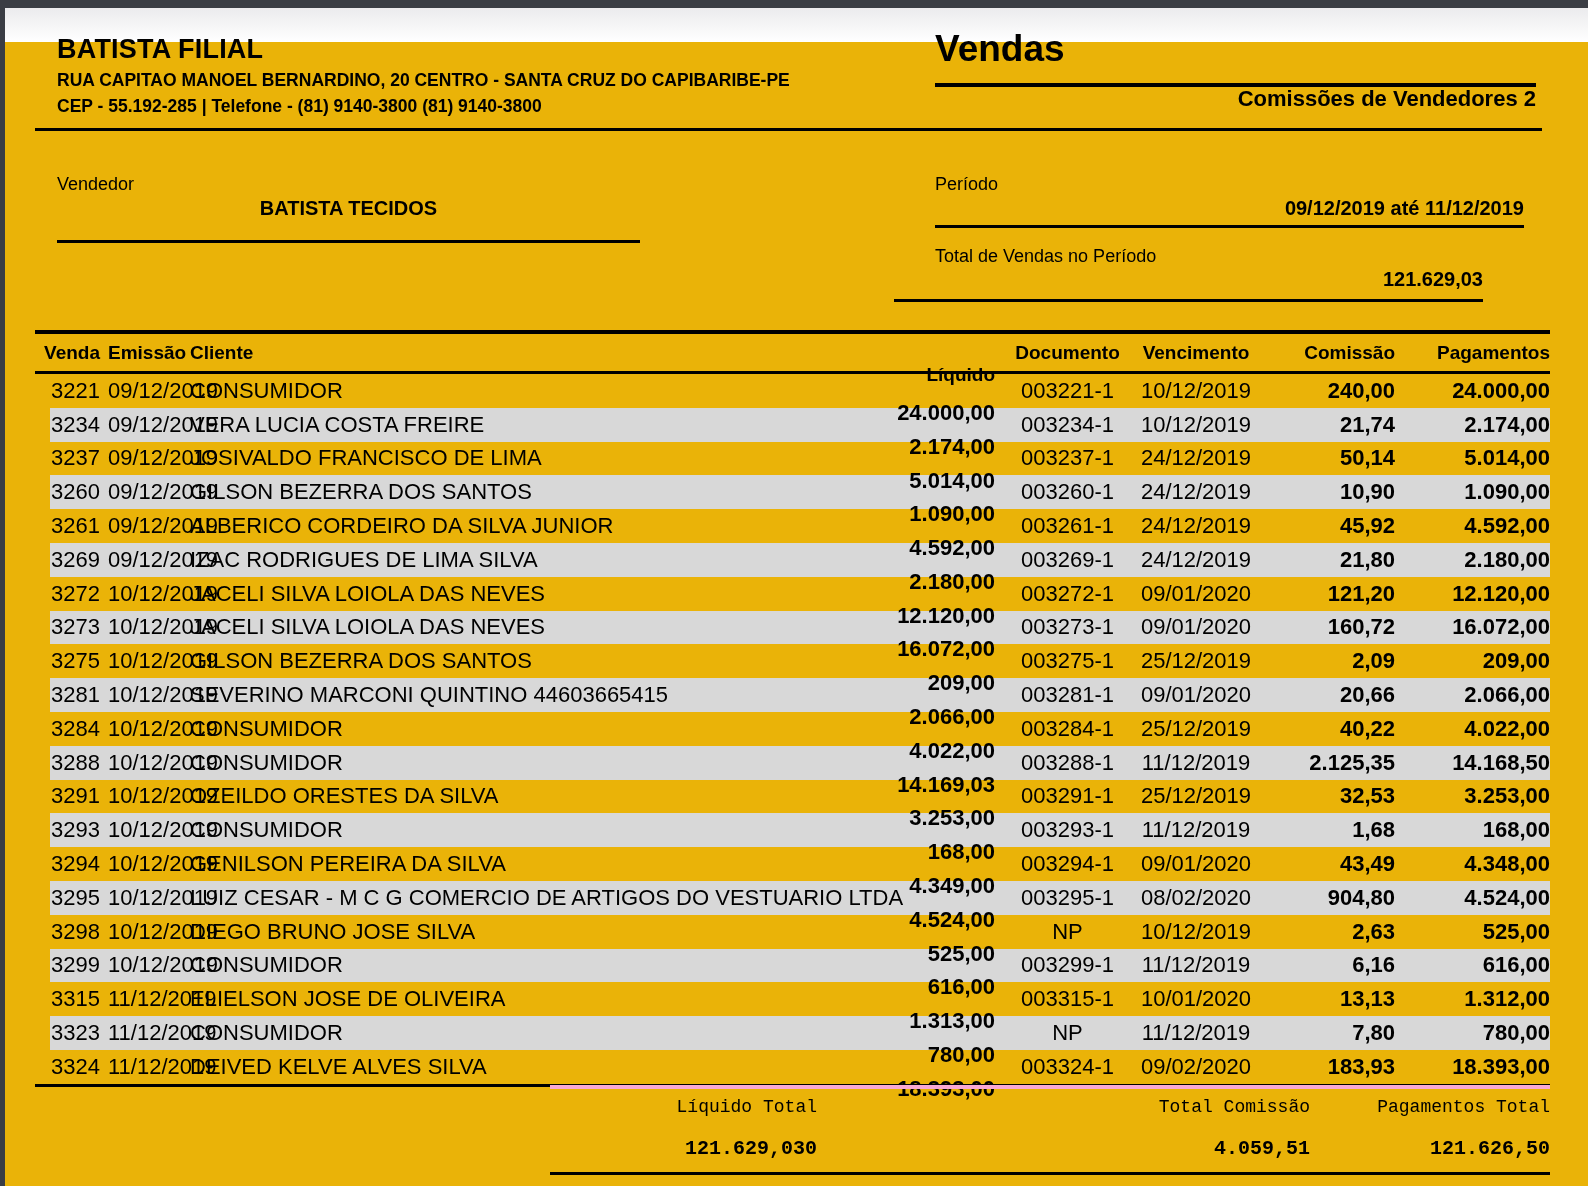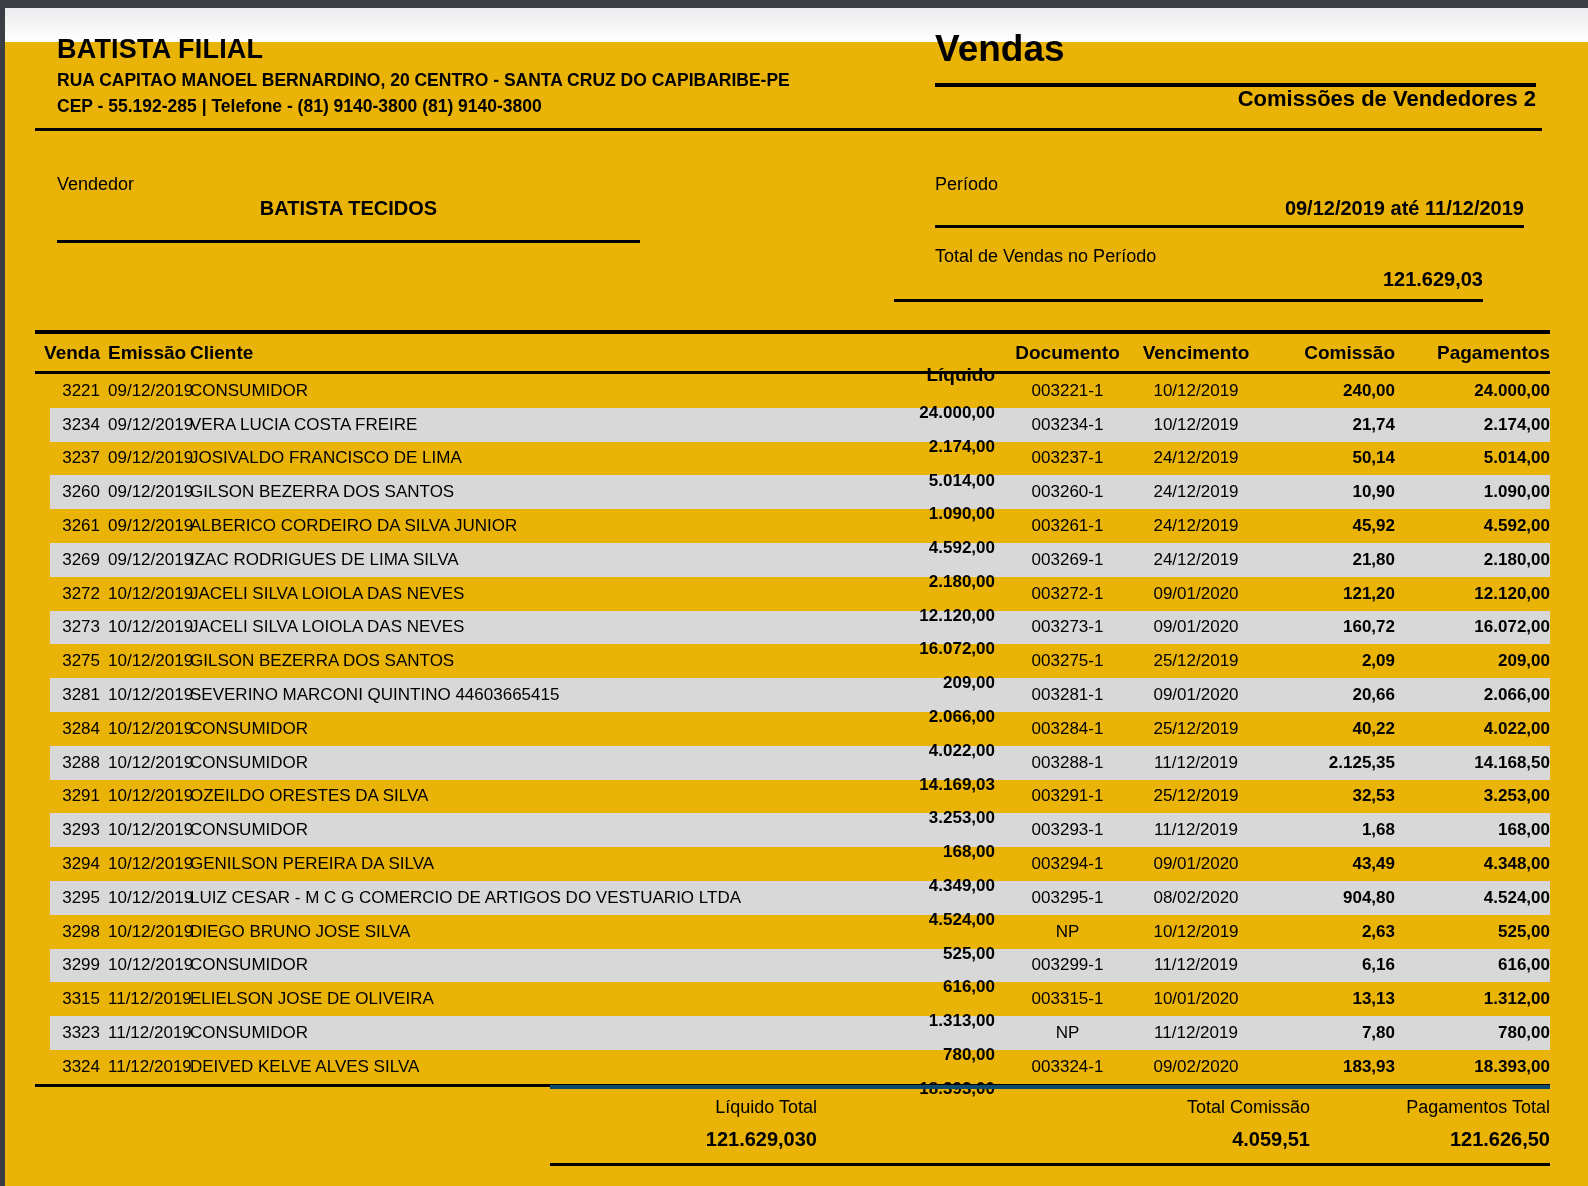--- a/index.html
+++ b/index.html
@@ -55,45 +55,45 @@
   }
 
   
   .table{position:absolute;left:35px;top:330px;width:1515px;}
   .thead{
     display:flex;align-items:center;height:37px;
     border-top:4px solid #000;border-bottom:3px solid #000;
     font-weight:bold;font-size:19px;
   }
   .tbody{border-bottom:3px solid #000;}
-  .row{display:flex;align-items:center;height:33.8px;font-size:17px;}
+  .row{display:flex;align-items:center;height:33.8px;font-size:22px;}
   .row.alt{background:linear-gradient(to right,transparent 15px,var(--stripe,#d8d8d8) 15px);}
   .cell{box-sizing:border-box;white-space:nowrap;}
   .c-venda{width:65px;text-align:right;}
   .c-emissao{width:90px;padding-left:8px;text-align:left;}
   .c-cliente{width:680px;text-align:left;overflow:visible;}
   .c-liquido{width:125px;text-align:right;font-weight:bold;margin-top:44px;}
   .c-documento{width:145px;text-align:center;}
   .c-vencimento{width:112px;text-align:center;}
   .c-comissao{width:143px;text-align:right;font-weight:bold;}
   .c-pagamentos{width:155px;text-align:right;font-weight:bold;}
   .thead .cell{font-weight:bold;}
 
   
   .totals{
     position:absolute;left:550px;top:1085px;width:1000px;
-    border-top:4px solid #0c4a6e;border-bottom:3px solid #000;
-    display:flex;padding:8px 0 12px 0;box-sizing:content-box;
+    border-top:4px solid #f9a8d4;border-bottom:3px solid #000;
+    display:flex;padding:8px 0 12px 0;box-sizing:content-box;font-family:Liberation Mono, monospace;
   }
   .tcol{text-align:right;}
   .tcol.c1{width:267px;}
   .tcol.c2{width:493px;}
   .tcol.c3{width:240px;}
   .tlabel{font-size:18px;}
-  .tvalue{font-size:20px;font-weight:bold;margin-top:10px;}
+  .tvalue{font-size:20px;font-weight:bold;margin-top:20px;}
 </style>
 </head>
 <body>
 
 <div class="page">
   <div class="edge-top"></div>
   <div class="edge-left"></div>
   <div class="top-fade"></div>
 
   <div class="company">

